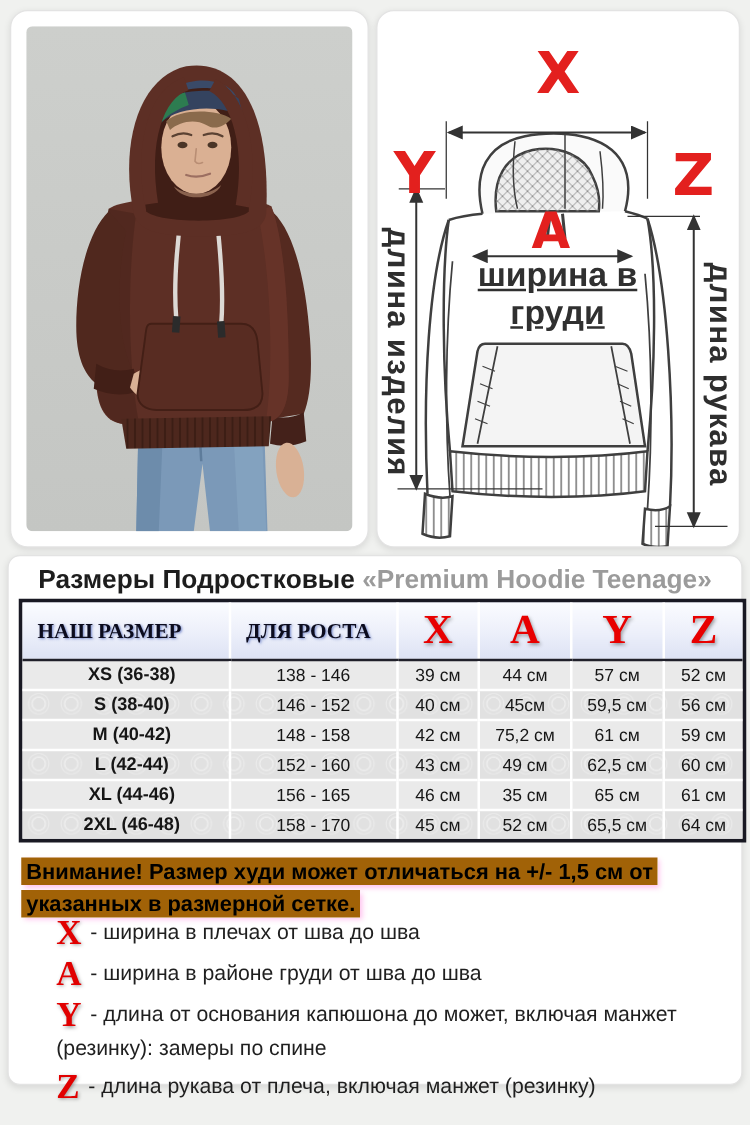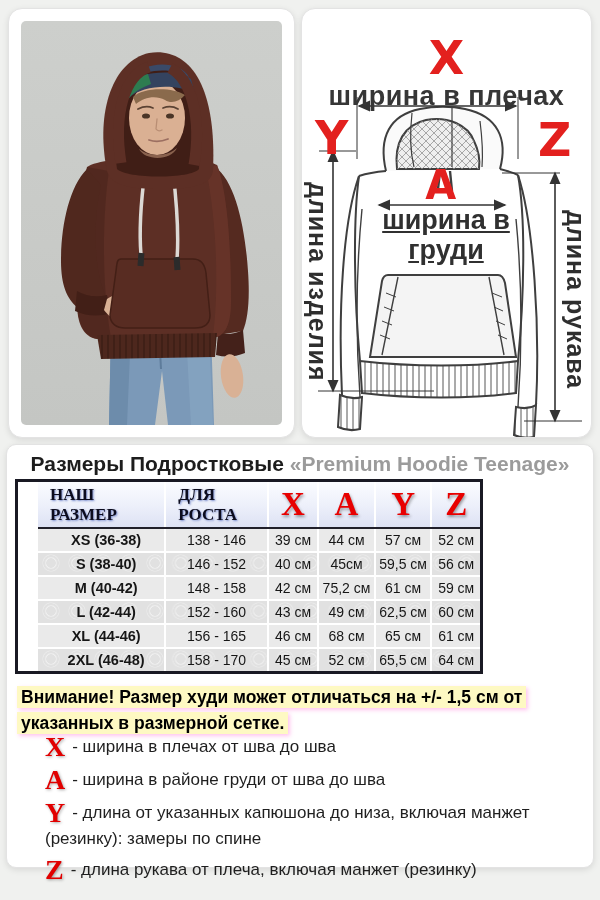--- a/index.html
+++ b/index.html
@@ -23,41 +23,41 @@
              font-weight:bold;color:#303030;line-height:1.1;text-decoration:underline;}
   .dg-side{position:absolute;writing-mode:vertical-rl;font-size:25px;font-weight:bold;
            color:#2e2e2e;letter-spacing:1px;text-align:center;}
   .dg-side-left{left:1px;top:142px;height:262px;}
   .dg-side-right{left:259px;top:158px;height:266px;}
 
   .bottom-card{left:6px;top:444px;width:588px;height:424px;border-radius:10px;}
   .title{position:absolute;top:7px;left:0;width:100%;text-align:center;font-size:21px;
          font-weight:bold;color:#1d1d1d;}
   .title .gray{color:#9b9b9b;}
-  .tbl-wrap{position:absolute;left:8px;top:34px;width:468px;border:3px solid #191923;box-sizing:border-box;padding-left:20px;}
+  .tbl-wrap{position:absolute;left:8px;top:34px;width:582px;border:3px solid #191923;box-sizing:border-box;}
   table{width:100%;border-collapse:collapse;table-layout:fixed;}
   thead th{background:linear-gradient(180deg,#fbfcff 0%,#eceffa 55%,#dde2f4 100%);
            border-left:2px solid #fff;border-bottom:2px solid #20202a;height:45px;padding:0;}
   thead th:first-child{border-left:none;}
   th.szh{font-family:"Liberation Serif",serif;font-size:17px;font-weight:bold;color:#0c0c1e;
          text-shadow:1px 1px 2px rgba(110,130,200,.9);text-align:left;padding-left:12px;}
   th.red{font-family:"Liberation Serif",serif;font-size:33px;font-weight:bold;color:#e80000;
          text-shadow:1px 2px 3px rgba(40,40,40,.45);}
   tbody td{height:22px;font-size:14px;color:#161616;text-align:center;
            border-left:2px solid #fff;border-top:2px solid #fff;padding:0;}
   tbody td:first-child{border-left:none;}
   tbody td.sz{text-align:center;padding-left:10px;font-weight:bold;font-size:14.5px;}
   tbody tr.odd{background:#eaeaea;}
   tbody tr.even{background-color:#e1e1e1;
     background-image:radial-gradient(circle, rgba(255,255,255,0) 4.5px, rgba(255,255,255,.5) 5px,
       rgba(255,255,255,0) 6.5px, rgba(255,255,255,0) 7.5px, rgba(255,255,255,.35) 8px, rgba(255,255,255,0) 9px);
     background-size:26px 22px;}
   .warning{position:absolute;top:239px;left:10px;width:552px;font-size:17.5px;font-weight:bold;
            color:#000;line-height:1.5;}
-  .warn-hl{background:#fef9c3;-webkit-box-decoration-break:clone;box-decoration-break:clone;
+  .warn-hl{background:#a16207;-webkit-box-decoration-break:clone;box-decoration-break:clone;
            padding:1px 4px;box-shadow:2px 2px 4px rgba(255,90,210,.35);}
   .legend{position:absolute;top:288px;left:38px;width:545px;}
   .legend-item{font-size:17px;color:#1f1f1f;line-height:1.4;margin-bottom:5px;}
   .legend-letter{font-family:"Liberation Serif",serif;font-weight:bold;font-size:28px;color:#e10000;
                  text-shadow:1px 1px 3px rgba(0,0,0,.35);margin-right:7px;vertical-align:-4px;line-height:1;}
 </style>
 </head>
 <body>
 
 <div class="page">
@@ -182,21 +182,20 @@
         <line x1="17" y1="142" x2="54" y2="142" stroke-width="1"></line>
         <line x1="16" y1="382" x2="132" y2="382" stroke-width="1"></line>
         <line x1="253" y1="164" x2="253" y2="412" marker-start="url(#ah)" marker-end="url(#ah)"></line>
         <line x1="200" y1="164" x2="258" y2="164" stroke-width="1"></line>
         <line x1="222" y1="412" x2="280" y2="412" stroke-width="1"></line>
         <line x1="77" y1="196" x2="203" y2="196" marker-start="url(#ah)" marker-end="url(#ah)"></line>
       </g>
     </svg>
 
     <div class="dg-letter dg-x">X</div>
-    <div class="dg-xlabel">ширина в плечах</div>
     <div class="dg-letter dg-y">Y</div>
     <div class="dg-letter dg-z">Z</div>
     <div class="dg-letter dg-a">A</div>
     <div class="dg-alabel">ширина в груди</div>
     <div class="dg-side dg-side-left">длина изделия</div>
     <div class="dg-side dg-side-right">длина рукава</div>
   </div>
 
   <div class="card bottom-card">
     <div class="title">
@@ -254,21 +253,21 @@
             <td>152 - 160</td>
             <td>43 см</td>
             <td>49 см</td>
             <td>62,5 см</td>
             <td>60 см</td>
           </tr>
           <tr class="odd">
             <td class="sz">XL (44-46)</td>
             <td>156 - 165</td>
             <td>46 см</td>
-            <td>68 см</td>
+            <td>35 см</td>
             <td>65 см</td>
             <td>61 см</td>
           </tr>
           <tr class="even">
             <td class="sz">2XL (46-48)</td>
             <td>158 - 170</td>
             <td>45 см</td>
             <td>52 см</td>
             <td>65,5 см</td>
             <td>64 см</td>
@@ -282,21 +281,21 @@
     </div>
 
     <div class="legend">
       <div class="legend-item">
         <span class="legend-letter">X</span><span>- ширина в плечах от шва до шва</span>
       </div>
       <div class="legend-item">
         <span class="legend-letter">A</span><span>- ширина в районе груди от шва до шва</span>
       </div>
       <div class="legend-item">
-        <span class="legend-letter">Y</span><span>- длина от указанных капюшона до низа, включая манжет (резинку): замеры по спине</span>
+        <span class="legend-letter">Y</span><span>- длина от основания капюшона до может, включая манжет (резинку): замеры по спине</span>
       </div>
       <div class="legend-item">
         <span class="legend-letter">Z</span><span>- длина рукава от плеча, включая манжет (резинку)</span>
       </div>
     </div>
   </div>
 
 </div>
 
 </body></html>

